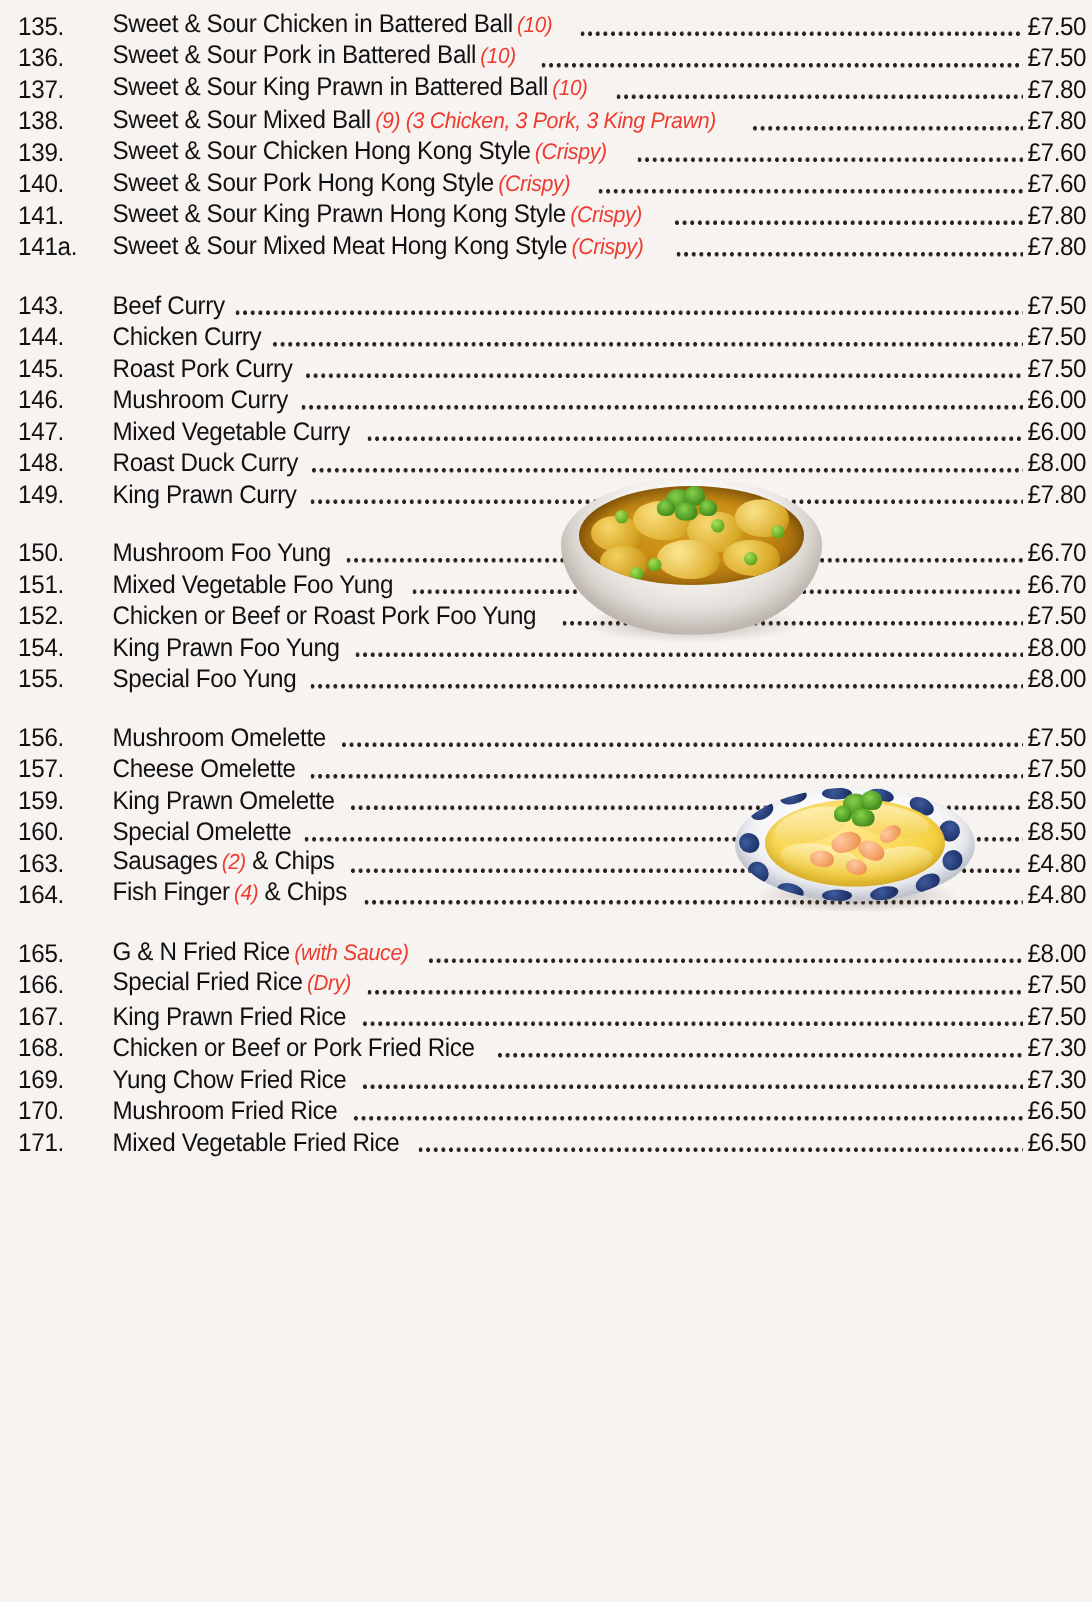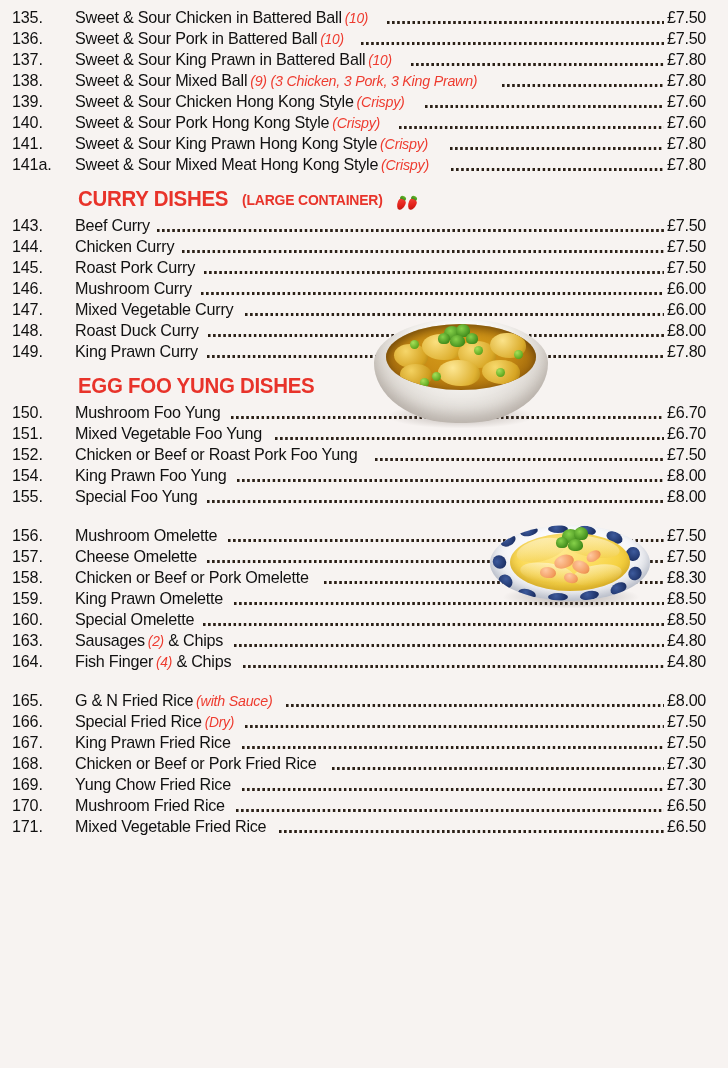--- a/index.html
+++ b/index.html
@@ -38,25 +38,25 @@
     display:inline-block;
     transform:scaleX(0.93);
     transform-origin:left center;
     margin-left:-2px;
     vertical-align:1px;
   }
   .sec-head .chilis { display:inline-block; vertical-align:-1px; margin-left:3px; }
 
   .row {
     display:flex;
-    align-items:flex-start;
+    align-items:flex-end;
     height:21px;
     line-height:21px;
     padding-left:12px;
-    padding-right:22px;
+    padding-right:4px;
     white-space:nowrap;
     position:relative;
   }
   .num {
     width:63px;
     flex:0 0 63px;
     font-size:17px;
     letter-spacing:-0.2px;
     transform:scaleX(0.95);
     transform-origin:left center;
@@ -228,21 +228,20 @@
       </div>
       <div class="row">
         <span class="num">141a.</span>
         <span class="name"><span>Sweet &amp; Sour Mixed Meat Hong Kong Style</span><span class="note big">(Crispy)</span></span>
         <span class="leader"></span>
         <span class="price">£7.80</span>
       </div>
     </div>
     <div class="section">
       <div class="gap"></div>
-      <div class="sec-head"><span class="main">CURRY DISHES</span> <span class="sub">(LARGE CONTAINER)</span><span class="chilis"><span class="chili"><span class="stem"></span><span class="body"></span></span><span class="chili"><span class="stem"></span><span class="body"></span></span></span></div>
       <div class="gap-sm"></div>
       <div class="row">
         <span class="num">143.</span>
         <span class="name"><span>Beef Curry</span></span>
         <span class="leader"></span>
         <span class="price">£7.50</span>
       </div>
       <div class="row">
         <span class="num">144.</span>
         <span class="name"><span>Chicken Curry</span></span>
@@ -271,77 +270,70 @@
         <span class="num">148.</span>
         <span class="name"><span>Roast Duck Curry</span></span>
         <span class="leader"></span>
         <span class="price">£8.00</span>
       </div>
       <div class="row">
         <span class="num">149.</span>
         <span class="name"><span>King Prawn Curry</span></span>
         <span class="leader"></span>
         <span class="price">£7.80</span>
-      </div>
-    </div>
-    <div class="section">
-      <div class="gap"></div>
-      <div class="sec-head"><span class="main">EGG FOO YUNG DISHES</span></div>
-      <div class="gap-sm"></div>
-      <div class="row">
-        <span class="num">150.</span>
-        <span class="name"><span>Mushroom Foo Yung</span></span>
-        <span class="leader"></span>
-        <span class="price">£6.70</span>
-      </div>
-      <div class="row">
-        <span class="num">151.</span>
-        <span class="name"><span>Mixed Vegetable Foo Yung</span></span>
-        <span class="leader"></span>
-        <span class="price">£6.70</span>
-      </div>
-      <div class="row">
-        <span class="num">152.</span>
-        <span class="name"><span>Chicken or Beef or Roast Pork Foo Yung</span></span>
-        <span class="leader"></span>
-        <span class="price">£7.50</span>
-      </div>
-      <div class="row">
-        <span class="num">154.</span>
-        <span class="name"><span>King Prawn Foo Yung</span></span>
-        <span class="leader"></span>
-        <span class="price">£8.00</span>
-      </div>
-      <div class="row">
-        <span class="num">155.</span>
-        <span class="name"><span>Special Foo Yung</span></span>
-        <span class="leader"></span>
-        <span class="price">£8.00</span>
       </div>
     </div>
     <div class="section">
       <div class="gap"></div>
       <div class="gap-sm"></div>
       <div class="row">
+        <span class="num">150.</span>
+        <span class="name"><span>Mushroom Foo Yung</span></span>
+        <span class="leader"></span>
+        <span class="price">£6.70</span>
+      </div>
+      <div class="row">
+        <span class="num">151.</span>
+        <span class="name"><span>Mixed Vegetable Foo Yung</span></span>
+        <span class="leader"></span>
+        <span class="price">£6.70</span>
+      </div>
+      <div class="row">
+        <span class="num">152.</span>
+        <span class="name"><span>Chicken or Beef or Roast Pork Foo Yung</span></span>
+        <span class="leader"></span>
+        <span class="price">£7.50</span>
+      </div>
+      <div class="row">
+        <span class="num">154.</span>
+        <span class="name"><span>King Prawn Foo Yung</span></span>
+        <span class="leader"></span>
+        <span class="price">£8.00</span>
+      </div>
+      <div class="row">
+        <span class="num">155.</span>
+        <span class="name"><span>Special Foo Yung</span></span>
+        <span class="leader"></span>
+        <span class="price">£8.00</span>
+      </div>
+    </div>
+    <div class="section">
+      <div class="gap"></div>
+      <div class="gap-sm"></div>
+      <div class="row">
         <span class="num">156.</span>
         <span class="name"><span>Mushroom Omelette</span></span>
         <span class="leader"></span>
         <span class="price">£7.50</span>
       </div>
       <div class="row">
         <span class="num">157.</span>
         <span class="name"><span>Cheese Omelette</span></span>
         <span class="leader"></span>
         <span class="price">£7.50</span>
-      </div>
-      <div class="row">
-        <span class="num">158.</span>
-        <span class="name"><span>Chicken or Beef or Pork Omelette</span></span>
-        <span class="leader"></span>
-        <span class="price">£8.30</span>
       </div>
       <div class="row">
         <span class="num">159.</span>
         <span class="name"><span>King Prawn Omelette</span></span>
         <span class="leader"></span>
         <span class="price">£8.50</span>
       </div>
       <div class="row">
         <span class="num">160.</span>
         <span class="name"><span>Special Omelette</span></span>

